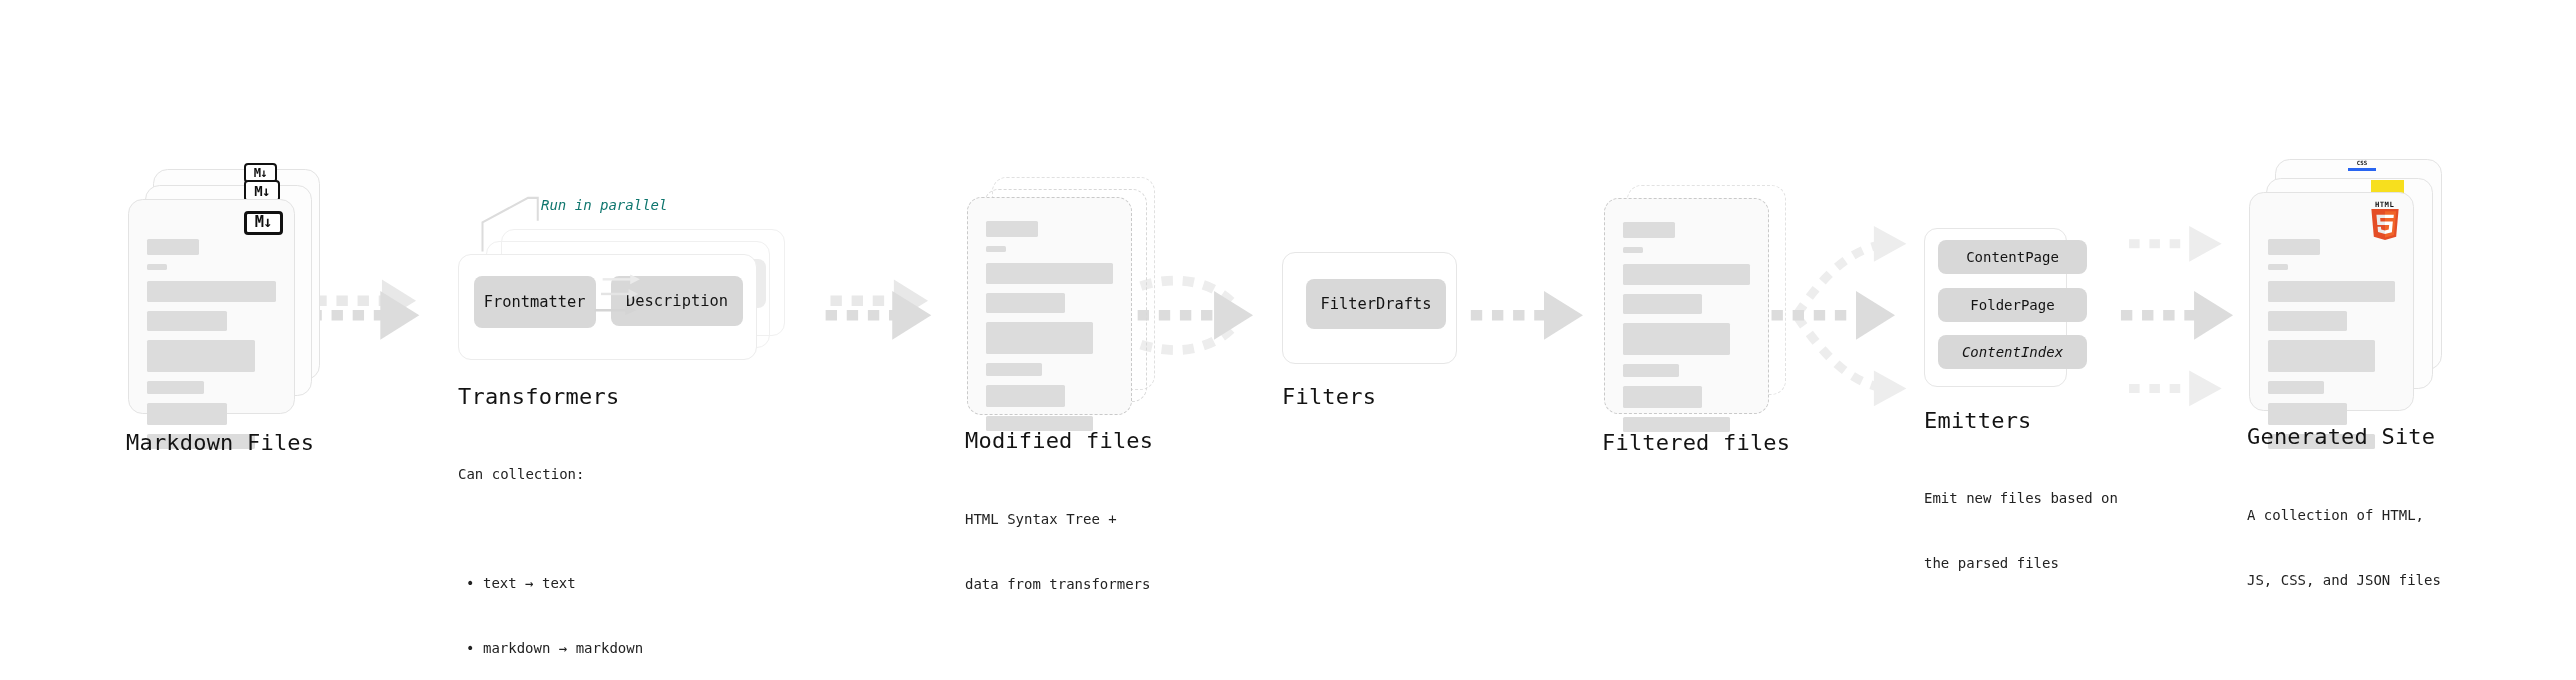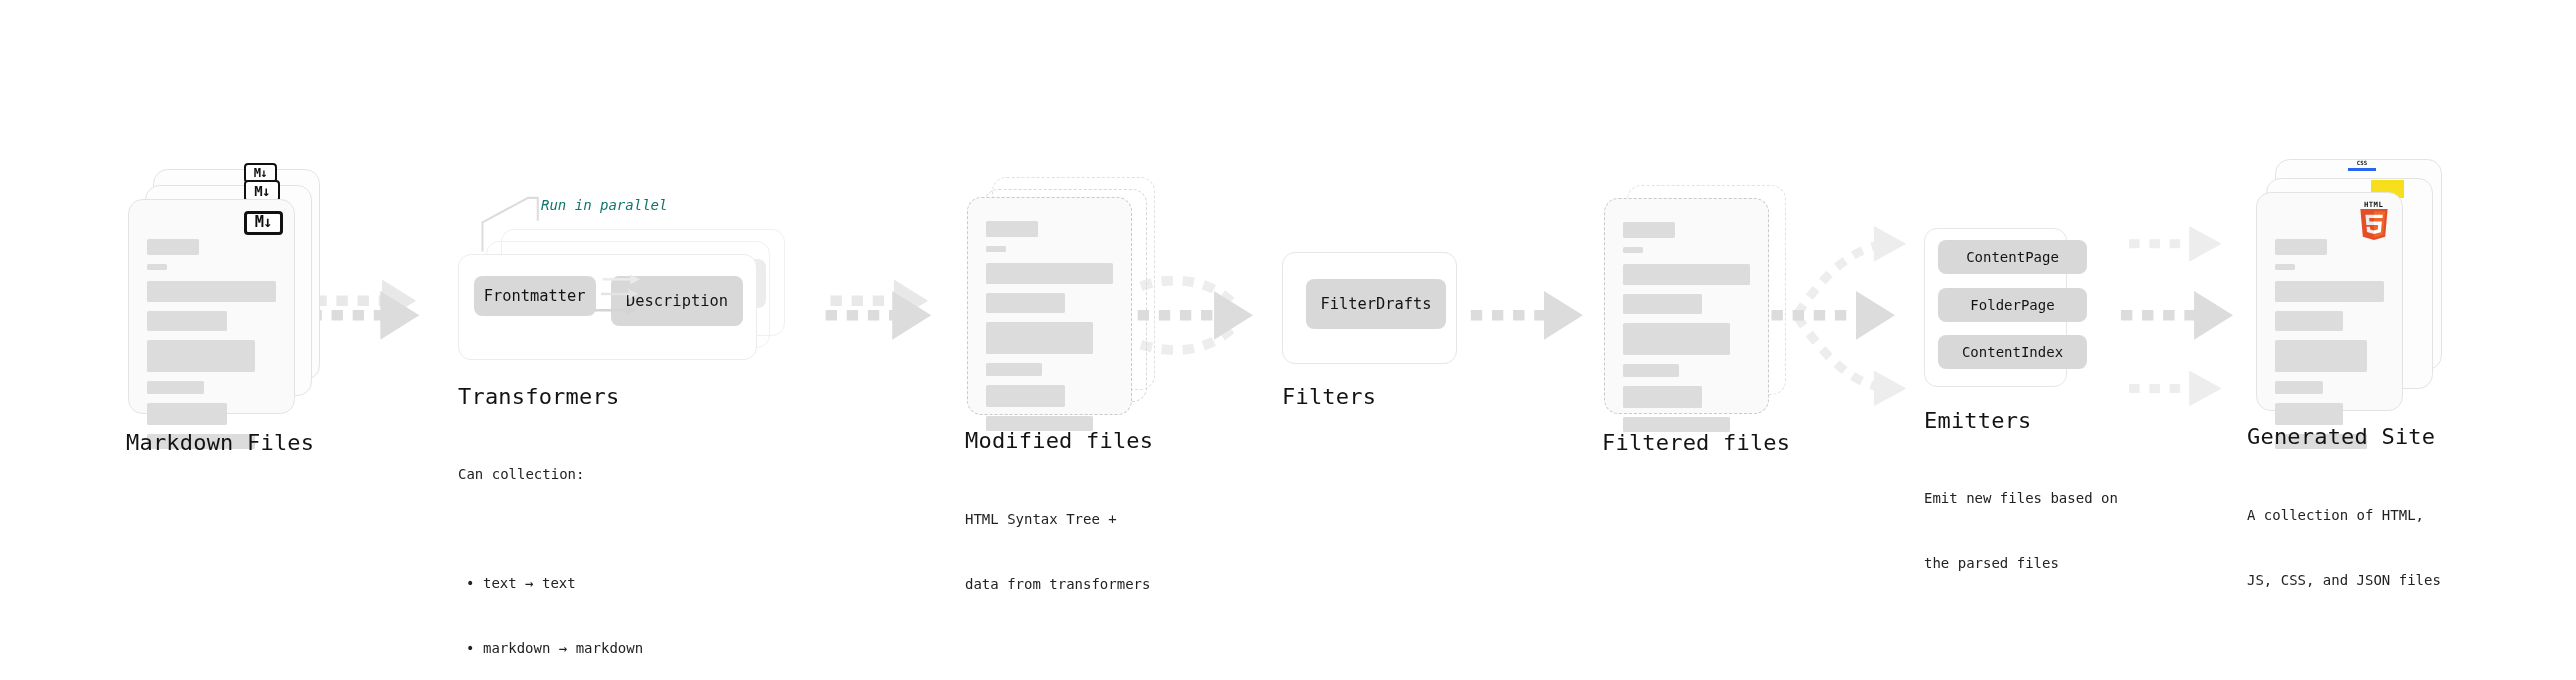--- a/index.html
+++ b/index.html
@@ -222,21 +222,21 @@
   <div class="groupbox faint" style="left:501px;top:229px;width:284px;height:107px;">
     <div class="chip ghost2" style="left:18px;top:29px;width:104px;height:49px;"></div>
     <div class="chip ghost2" style="right:18px;top:29px;width:119px;height:49px;"></div>
   </div>
   <div class="groupbox faint" style="left:486px;top:241px;width:284px;height:107px;">
     <div class="chip ghost1" style="left:18px;top:29px;width:104px;height:50px;"></div>
     <div class="chip ghost1" style="right:18px;top:29px;width:119px;height:50px;"></div>
   </div>
 
   <div class="groupbox" style="left:458px;top:254px;width:299px;height:106px;border-color:#ececec;">
-    <div class="chip" style="left:14.6px;top:21px;width:122px;height:40px;">Frontmatter</div>
+    <div class="chip" style="left:14.6px;top:21px;width:122px;height:52px;">Frontmatter</div>
     <div class="chip" style="right:13px;top:21px;width:132px;height:50px;">Description</div>
   </div>
 
   <svg class="arrowlayer" style="left:601px;top:268px;width:73px;height:73px" viewBox="0 0 90 90" width="73" height="73">
     <g stroke-width="3" fill="none">
       <line x1="2" y1="14" x2="38" y2="14" stroke="#ebebeb"></line>
       <polygon points="36,8 48,14 36,20" fill="#ebebeb"></polygon>
       <line x1="0" y1="32" x2="36" y2="32" stroke="#e4e4e4"></line>
       <polygon points="34,26 46,32 34,38" fill="#e4e4e4"></polygon>
       <line x1="-8" y1="52" x2="32" y2="52" stroke="#d4d4d4"></line>
@@ -290,38 +290,38 @@
       <div class="bar" style="width:44%;height:13px;"></div>
       <div class="bar" style="width:62%;height:22px;"></div>
       <div class="bar" style="width:84%;height:14.6px;"></div>
     </div>
   </div>
   <div class="heading" style="left:1602px;top:430px;">Filtered files</div>
 
   <div class="groupbox" style="left:1924px;top:228px;width:143px;height:159px;border-color:#e6e6e6;">
     <div class="chip" style="left:13px;top:10.6px;width:149px;height:34px;font-size:14px;">ContentPage</div>
     <div class="chip" style="left:13px;top:59px;width:149px;height:34px;font-size:14px;">FolderPage</div>
-    <div class="chip" style="left:13px;top:106px;width:149px;height:34px;font-size:14px;">ContentIndex</div>
+    <div class="chip" style="left:13px;top:106px;width:149px;height:34px;font-size:14px;font-style:italic;">ContentIndex</div>
   </div>
   <div class="heading" style="left:1924px;top:408px;">Emitters</div>
   <div class="subtext" style="left:1924px;top:445px;">
     <div>Emit new files based on</div>
     <div>the parsed files</div>
   </div>
 
   <div class="filecard ghost" style="left:2275px;top:159px;width:167px;height:211px;"></div>
   <div class="css-badge" style="left:2348px;top:161px;">
     <span class="css-word">CSS</span>
     <span class="css-bar"></span>
   </div>
 
   <div class="filecard ghost" style="left:2266px;top:178px;width:167px;height:211px;"></div>
   <div class="js-badge" style="left:2371px;top:180px;"></div>
 
-  <div class="filecard" style="left:2249px;top:192px;width:147px;height:219px;margin-left:7px;">
+  <div class="filecard" style="left:2249px;top:192px;width:165px;height:219px;">
     <div class="html5-badge" style="right:11.4px;top:8.1px;">
       <span class="html5-word">HTML</span>
       <svg width="34" height="32.5" viewBox="0 0 512 512">
         <path fill="#e44d26" d="M71 460L30 0h452l-41 460-185 52z"></path>
         <path fill="#f16529" d="M256 472l150-41 35-394H256z"></path>
         <path fill="#ebebeb" d="M256 208h-75l-5-58h80V94H114l15 172h127z"></path>
         <path fill="#ebebeb" d="M256 355l-63-17-4-45h-56l8 89 115 32z"></path>
         <path fill="#ffffff" d="M255 208v58h70l-7 74-63 17v59l115-32 16-176z"></path>
         <path fill="#ffffff" d="M255 94v56h142l5-56z"></path>
       </svg>

